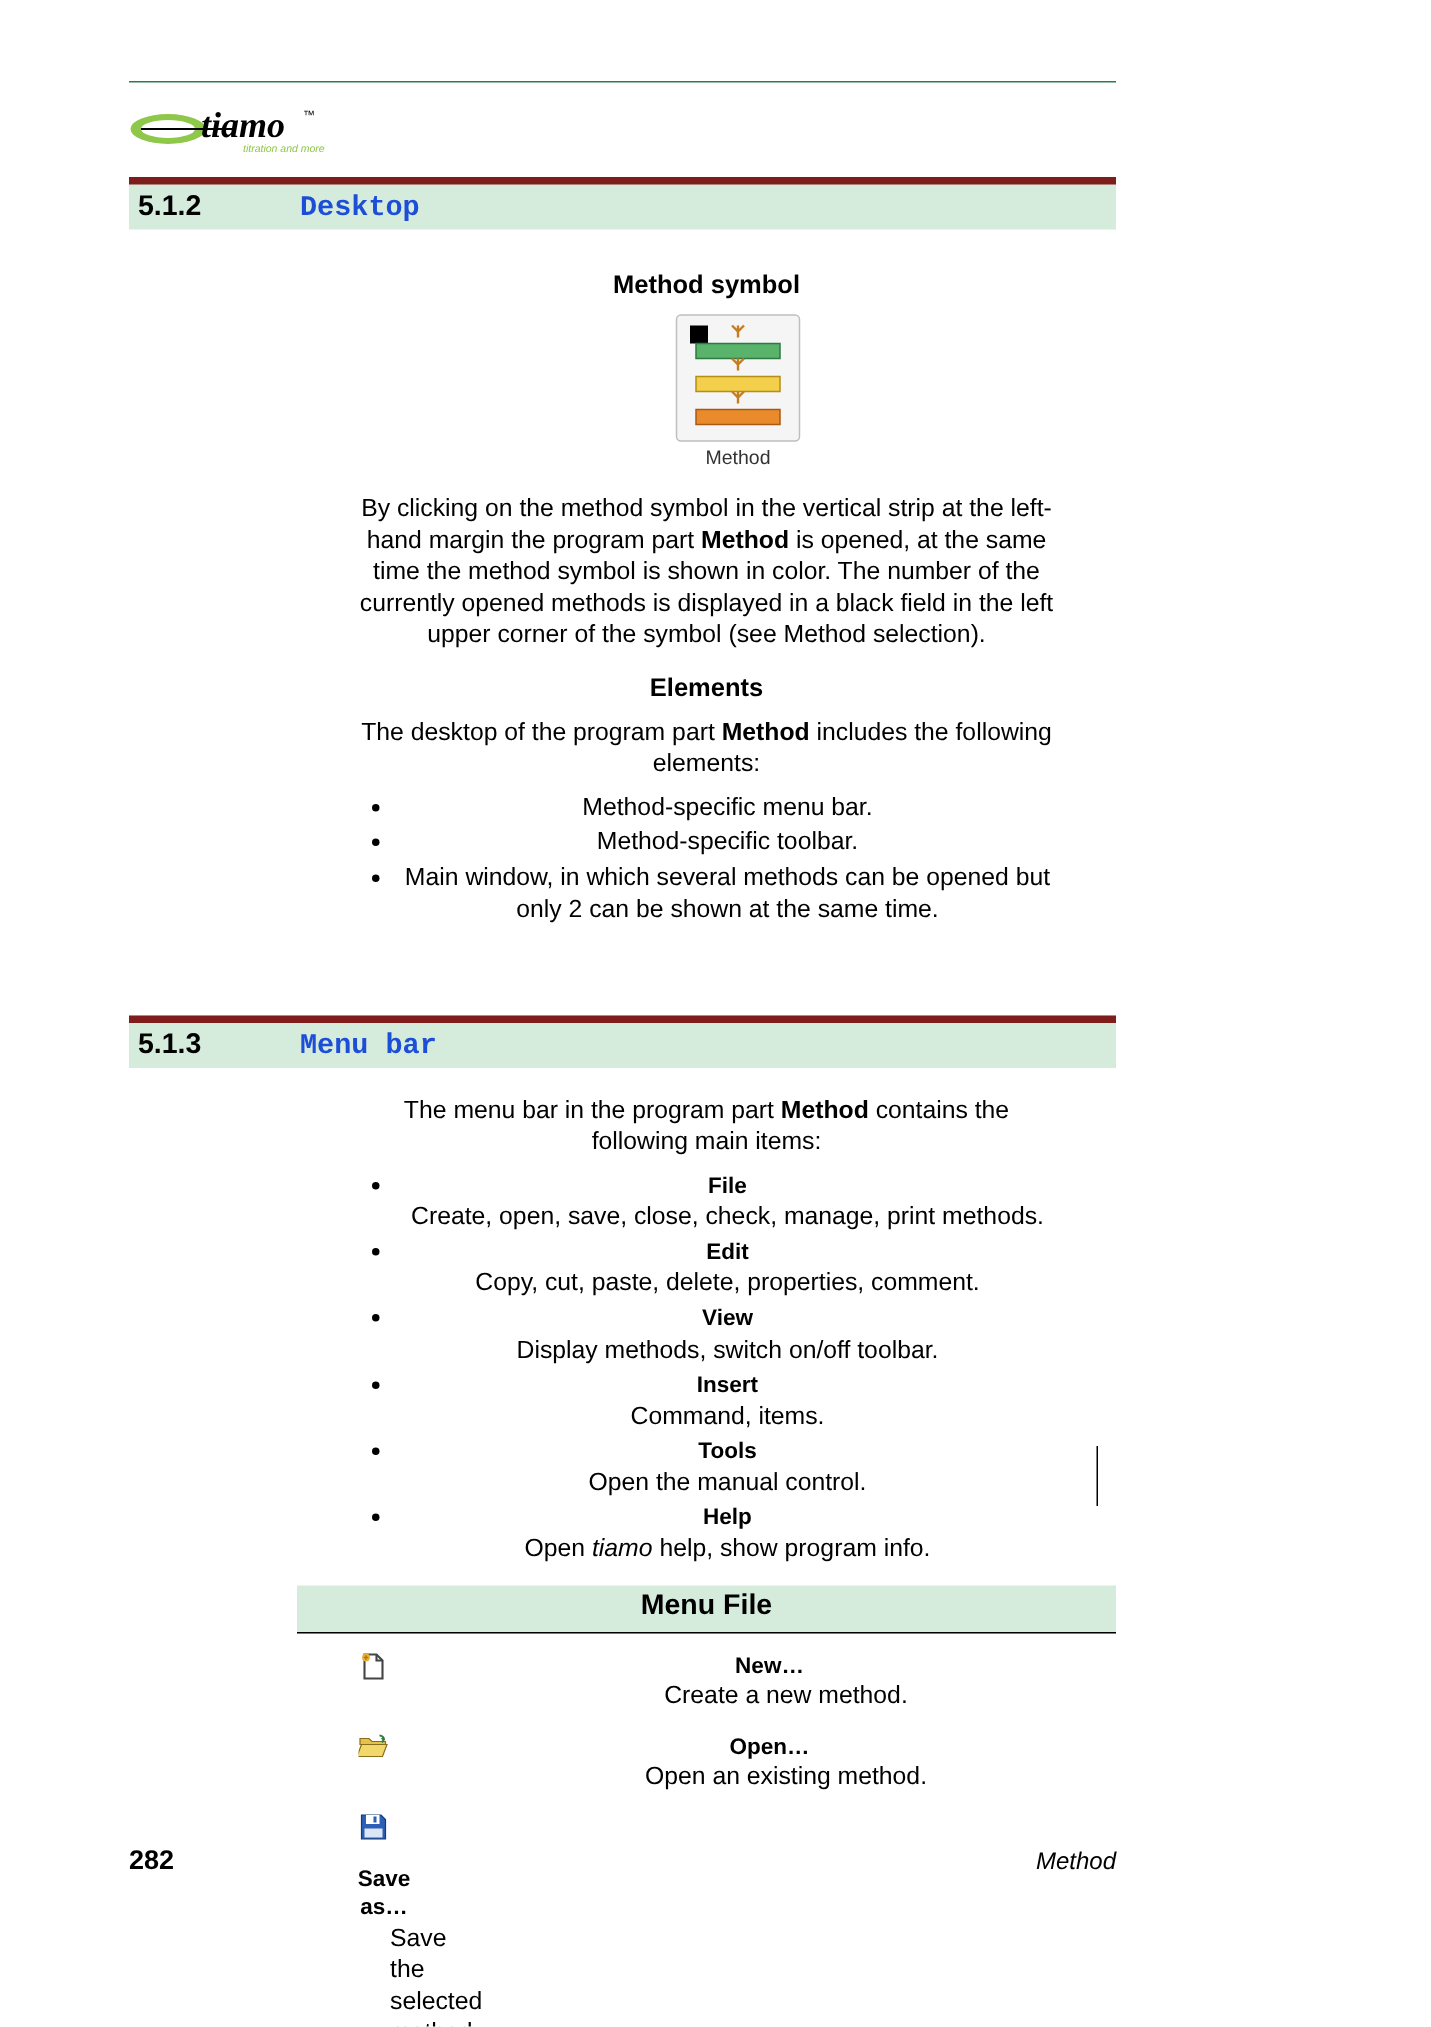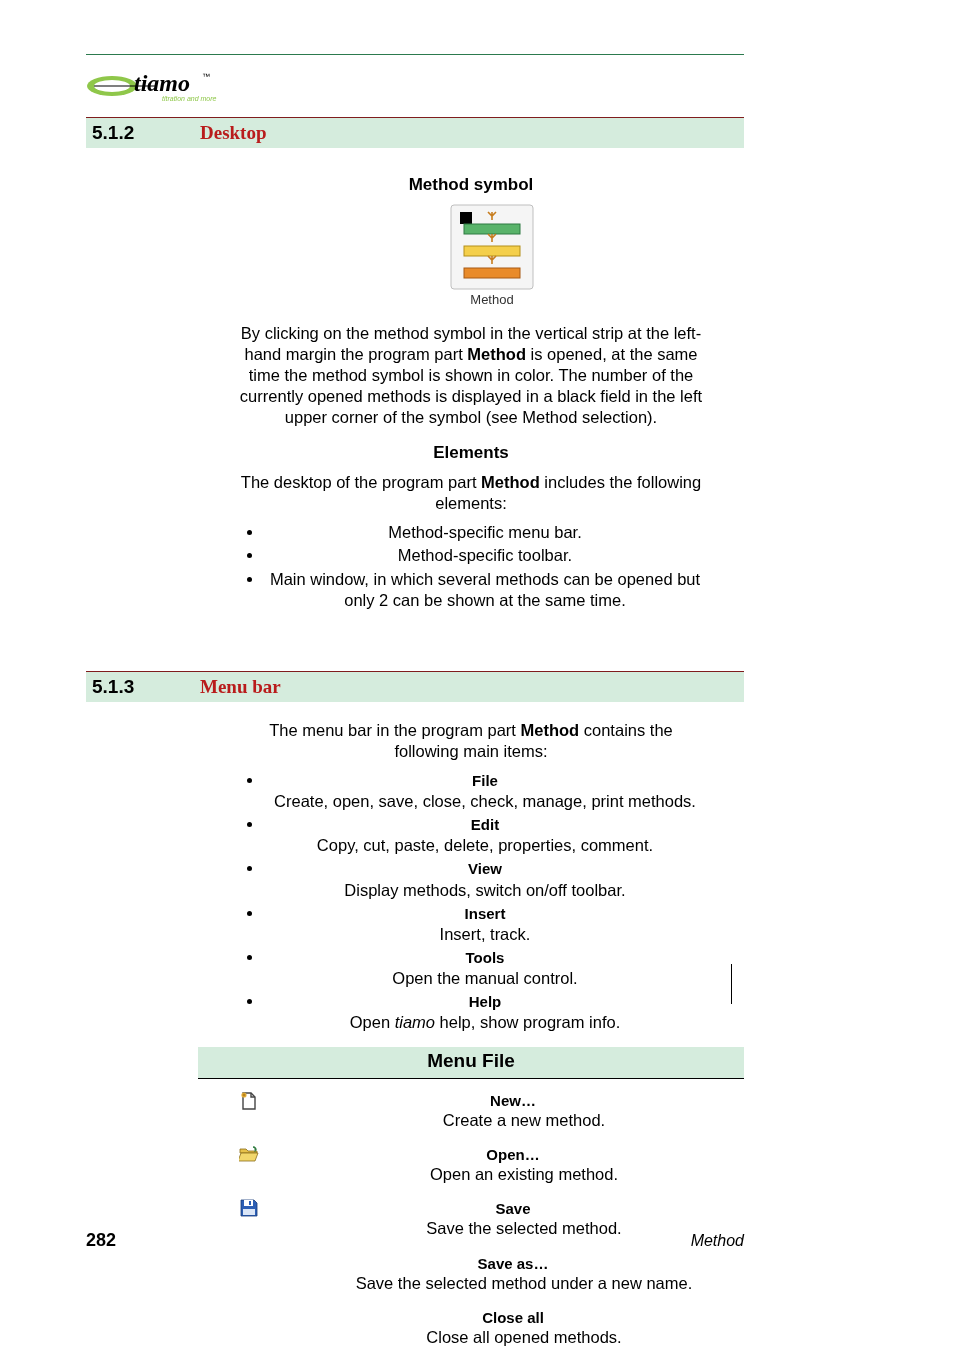--- a/index.html
+++ b/index.html
@@ -22,40 +22,40 @@
     border-top: 1.5px solid #2c7a4e;
     margin-bottom: 10px;
   }
   .logo-wrap {
     margin: 4px 0 6px 0;
   }
   .logo {
     display: inline-block;
   }
   .section-heading-bar {
-    border-top: 1px solid #7f1d1d;
+    border-top: 5px solid #7f1d1d;
     background: #d5ecdd;
     display: flex;
     align-items: baseline;
     padding: 4px 6px 4px 6px;
     margin-top: 0;
   }
   .section-heading-bar .num {
     font-family: Arial, Helvetica, sans-serif;
     font-weight: 900;
     font-size: 19px;
     color: #000;
     width: 108px;
     flex: 0 0 108px;
   }
   .section-heading-bar .title {
-    font-family: Liberation Serif, serif;
+    font-family: Liberation Mono, monospace;
     font-weight: 900;
     font-size: 19px;
-    color: #b91c1c;
+    color: #1d4ed8;
   }
   .content-block {
     margin-left: 112px;
     margin-top: 26px;
     font-size: 16.5px;
     line-height: 1.28;
     text-align: center;
   }
   .sub-heading {
     font-family: Arial, Helvetica, sans-serif;
@@ -234,21 +234,21 @@
       <li>
         <span class="menu-item-label">Edit</span>
         <span class="menu-item-desc">Copy, cut, paste, delete, properties, comment.</span>
       </li>
       <li>
         <span class="menu-item-label">View</span>
         <span class="menu-item-desc">Display methods, switch on/off toolbar.</span>
       </li>
       <li>
         <span class="menu-item-label">Insert</span>
-        <span class="menu-item-desc">Insert, track.</span>
+        <span class="menu-item-desc">Command, items.</span>
       </li>
       <li>
         <span class="menu-item-label">Tools</span>
         <span class="menu-item-desc">Open the manual control.</span>
       </li>
       <li>
         <span class="menu-item-label">Help</span>
         <span class="menu-item-desc">
           <span>Open </span><i>tiamo</i><span> help, show program info.</span>
         </span>
@@ -287,24 +287,20 @@
       </div>
 
       <div class="file-menu-icon">
         <svg width="18" height="18" viewBox="0 0 18 18">
           <path d="M1 1 h13 l3 3 v13 h-16 z" fill="#2d5fb5" stroke="#163a78" stroke-width="0.8"></path>
           <rect x="4" y="1" width="9" height="6" fill="#fff"></rect>
           <rect x="9" y="2" width="2" height="4" fill="#2d5fb5"></rect>
           <rect x="3" y="10" width="12" height="6" fill="#dbe6f7"></rect>
         </svg>
       </div>
-      <div class="file-menu-entry">
-        <span class="label">Save</span>
-        <span class="desc">Save the selected method.</span>
-      </div>
 
       <div class="file-menu-icon"></div>
       <div class="file-menu-entry">
         <span class="label">Save as…</span>
         <span class="desc">Save the selected method under a new name.</span>
       </div>
 
       <div class="file-menu-icon"></div>
       <div class="file-menu-entry">
         <span class="label">Close all</span>

